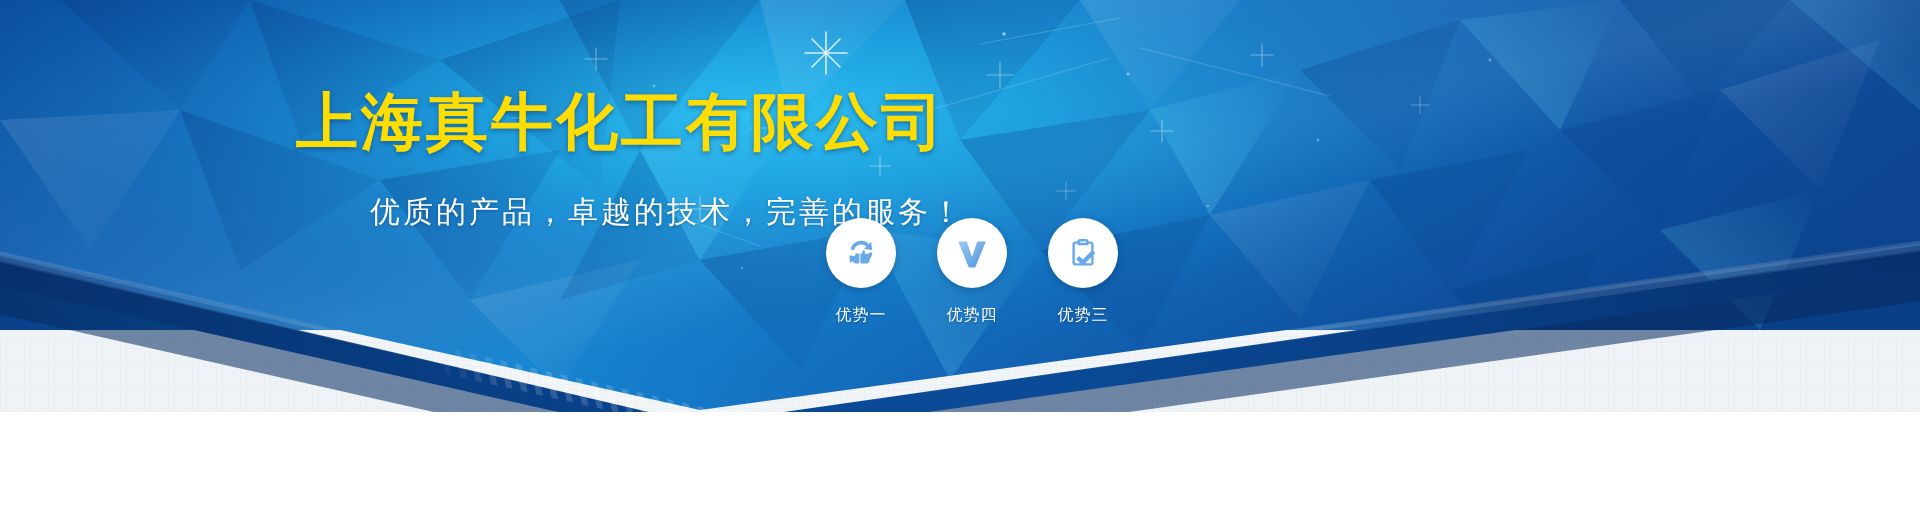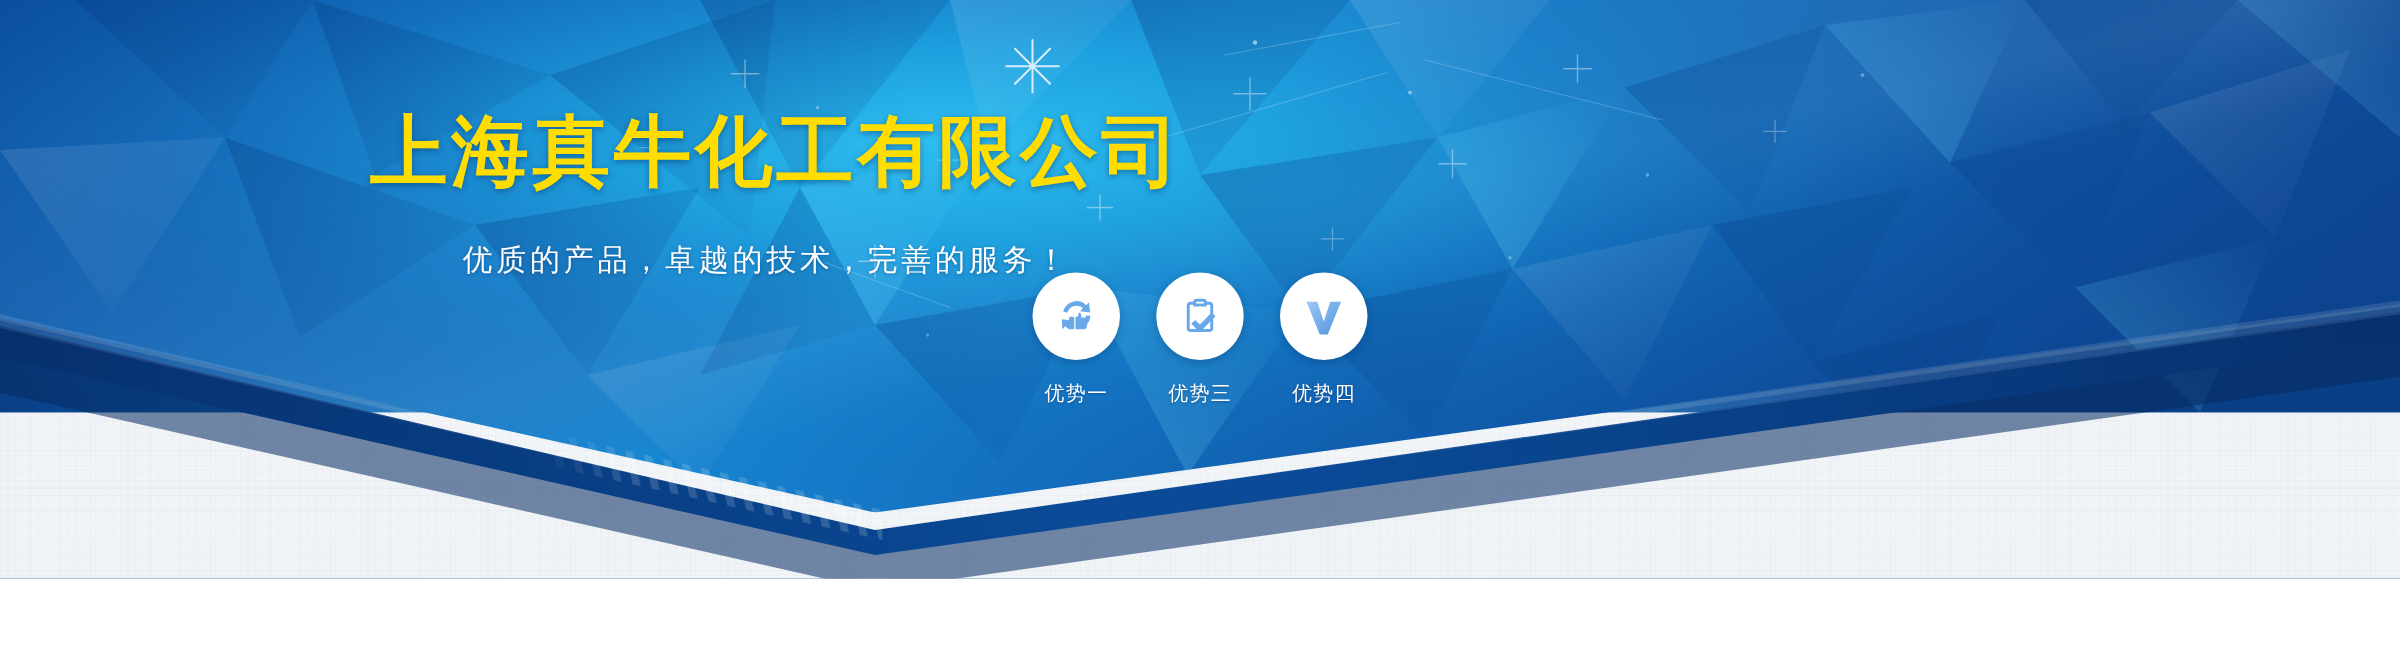--- a/index.html
+++ b/index.html
@@ -8,21 +8,21 @@
     padding: 0;
     background: #ffffff;
   }
   body {
     font-family: "Liberation Sans", "DejaVu Sans", sans-serif;
   }
 
   #banner {
     position: relative;
     width: 1920px;
-    height: 463px;
+    height: 412px;
     overflow: hidden;
     background: #0b4896;
   }
 
   
   .layer {
     position: absolute;
     inset: 0;
     pointer-events: none;
   }
@@ -59,34 +59,34 @@
     font-weight: bold;
     color: #ffdd00;
     white-space: nowrap;
     text-shadow: 0 2px 5px rgba(0,40,90,0.45);
   }
 
   #subhead {
     position: absolute;
     left: 370px;
     top: 197px;
-    font-size: 24px;
+    font-size: 30px;
     line-height: 1;
     letter-spacing: 3px;
     color: #ffffff;
     white-space: nowrap;
     text-shadow: 0 1px 3px rgba(0,40,90,0.40);
   }
 
   #advantages {
     position: absolute;
     left: 826px;
     top: 218px;
     display: flex;
-    gap: 29px;
+    gap: 41px;
     align-items: flex-start;
   }
   .adv {
     width: 70px;
     display: flex;
     flex-direction: column;
     align-items: center;
     cursor: pointer;
   }
   .adv-circle {
@@ -425,40 +425,40 @@
             </g>
           </svg>
         </div>
         <div class="adv-label">优势一</div>
       </div>
 
 
       <div class="adv">
         <div class="adv-circle">
           <svg width="40" height="40" viewBox="0 0 40 40">
-            <g fill="none" stroke="#6aa9e9" stroke-width="2.4" stroke-linejoin="round" stroke-linecap="round">
-              <path d="M15.4 9.6h-3.1a1.7 1.7 0 0 0-1.7 1.7v18.4a1.7 1.7 0 0 0 1.7 1.7h15.4a1.7 1.7 0 0 0 1.7-1.7V11.3a1.7 1.7 0 0 0-1.7-1.7h-3.1"></path>
-              <path d="M17.2 7.2h5.6a1.6 1.6 0 0 1 1.6 1.6v2.2H15.6V8.8a1.6 1.6 0 0 1 1.6-1.6z"></path>
-            </g>
-            <path d="M16.1 22.9l3.8 3.6 9.4-9.6 3.1 3-12.5 12.8-6.9-6.7z" fill="#6aa9e9"></path>
-          </svg>
-        </div>
-        <div class="adv-label">优势三</div>
-      </div>
-
-      <div class="adv">
-        <div class="adv-circle">
-          <svg width="40" height="40" viewBox="0 0 40 40">
             <defs>
               <linearGradient id="vg" x1="0" y1="0" x2="1" y2="1">
                 <stop offset="0" stop-color="#9ec8f2"></stop>
                 <stop offset="1" stop-color="#4f93e0"></stop>
               </linearGradient>
             </defs>
             <path d="M6.2 8.4h8.6L20 24.1l5.2-15.7h8.6L23.2 34.6h-6.4z" fill="url(#vg)"></path>
           </svg>
         </div>
         <div class="adv-label">优势四</div>
       </div>
 
+      <div class="adv">
+        <div class="adv-circle">
+          <svg width="40" height="40" viewBox="0 0 40 40">
+            <g fill="none" stroke="#6aa9e9" stroke-width="2.4" stroke-linejoin="round" stroke-linecap="round">
+              <path d="M15.4 9.6h-3.1a1.7 1.7 0 0 0-1.7 1.7v18.4a1.7 1.7 0 0 0 1.7 1.7h15.4a1.7 1.7 0 0 0 1.7-1.7V11.3a1.7 1.7 0 0 0-1.7-1.7h-3.1"></path>
+              <path d="M17.2 7.2h5.6a1.6 1.6 0 0 1 1.6 1.6v2.2H15.6V8.8a1.6 1.6 0 0 1 1.6-1.6z"></path>
+            </g>
+            <path d="M16.1 22.9l3.8 3.6 9.4-9.6 3.1 3-12.5 12.8-6.9-6.7z" fill="#6aa9e9"></path>
+          </svg>
+        </div>
+        <div class="adv-label">优势三</div>
+      </div>
+
     </div>
   </div>
 </div>
 
 </body></html>

